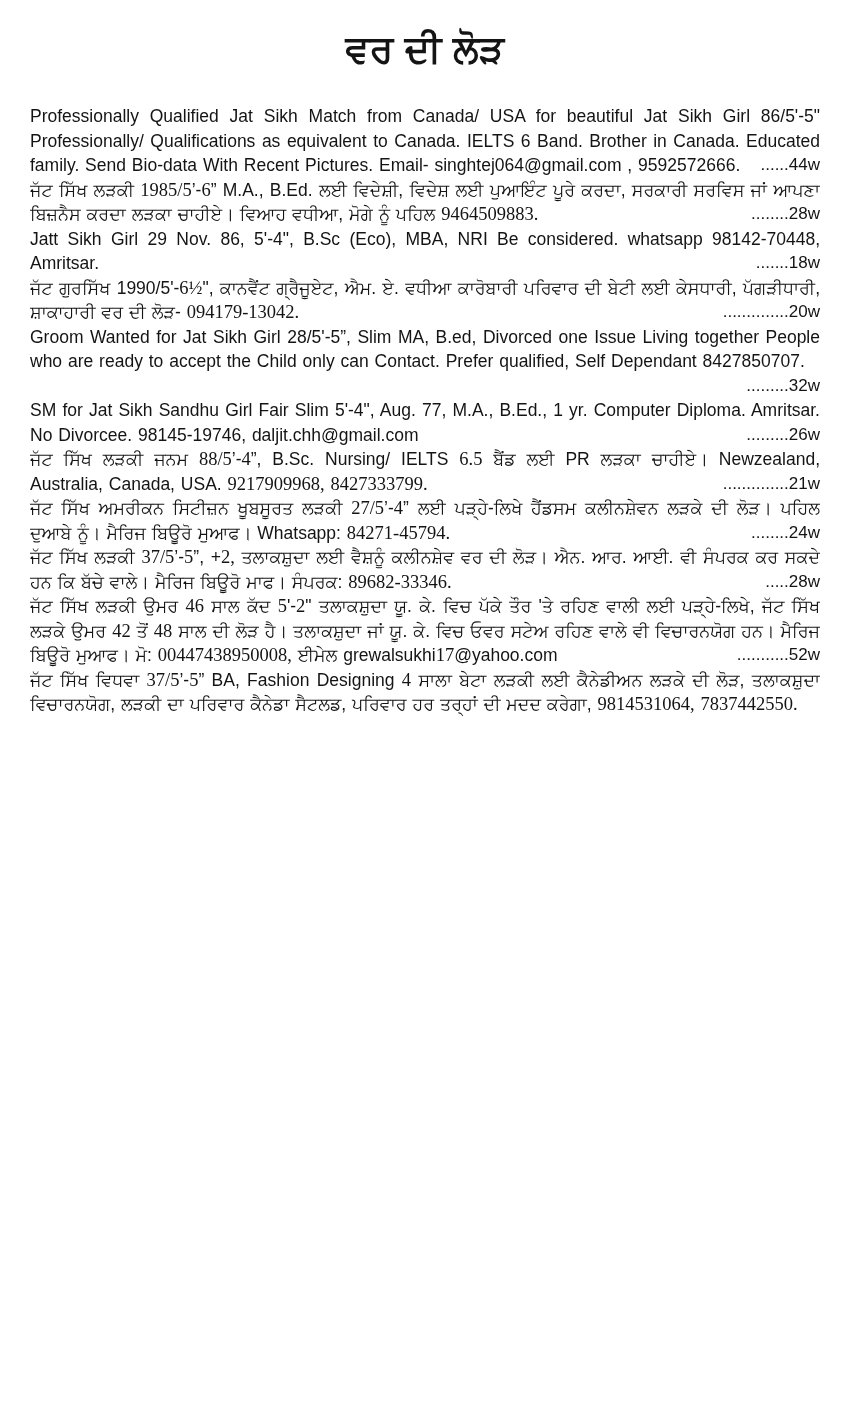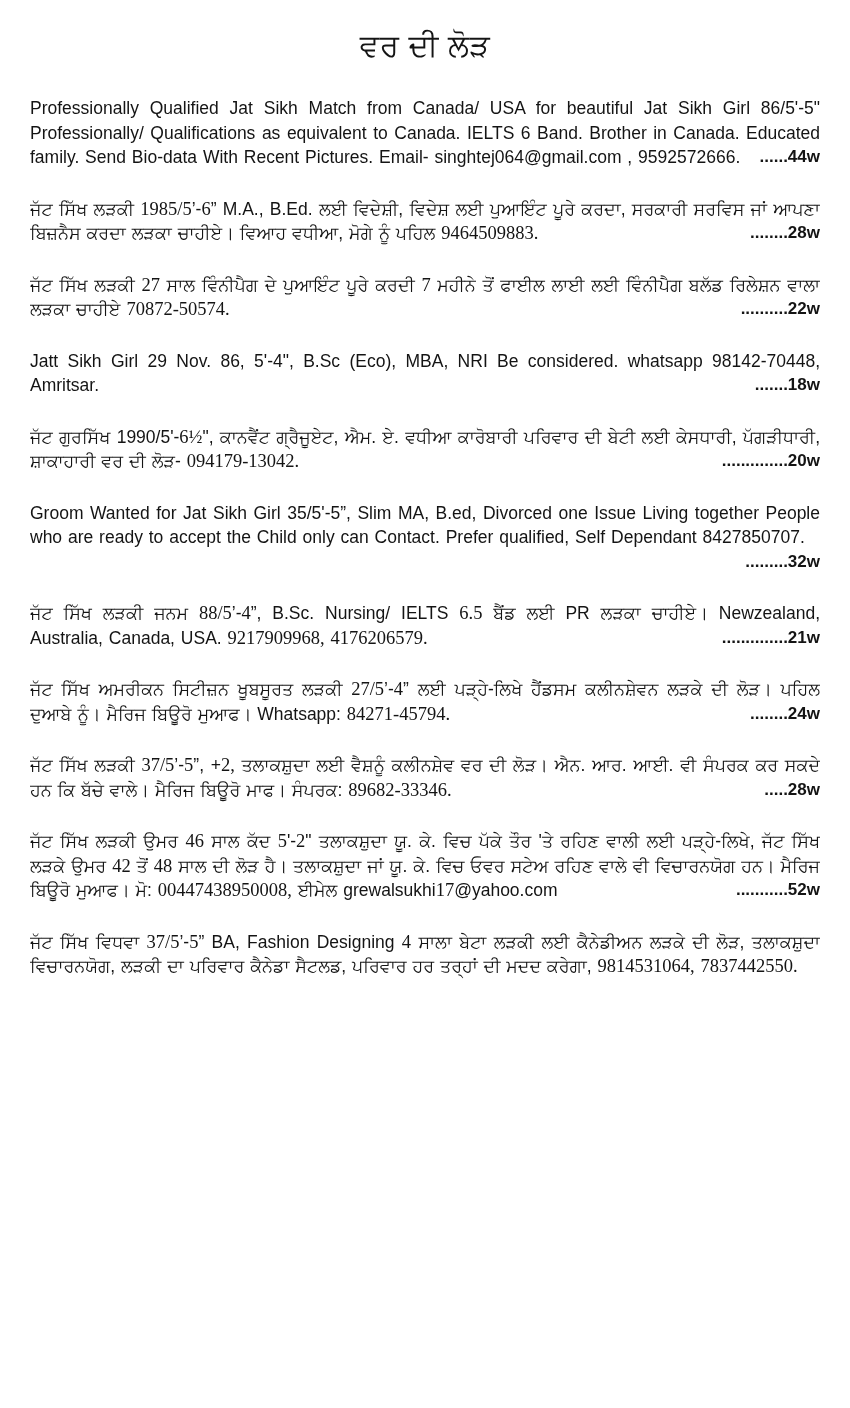--- a/index.html
+++ b/index.html
@@ -8,65 +8,65 @@
   body {
     width:850px;
     min-height:1408px;
     margin:0 auto;
     padding:26px 30px 34px 30px;
     color:#141414;
     font-family:"Liberation Sans","DejaVu Sans",sans-serif;
   }
   .page-title {
     text-align:center;
-    font-size:31px;
-    font-weight:400;
+    font-size:38px;
+    font-weight:700;
     letter-spacing:0.5px;
     margin:2px 0 32px 0;
   }
   .ads-list { display:block; }
   .ad {
     font-size:17.5px;
     line-height:24.5px;
     text-align:justify;
     overflow:hidden;           
     word-spacing:1px;
   }
-  .ad + .ad { margin-top:27px; }
+  .ad + .ad { }
   .ad .intro { font-weight:400; }
-  .ad .count { float:right; font-size:17px;font-weight:bold; }
+  .ad .count { float:right; font-size:17px; }
   
   .ad.pa .num {
     font-family:"Liberation Serif","DejaVu Serif",serif;
     font-size:18.5px;
   }
 </style>
 </head>
 <body>
 
 <main class="page">
   <h1 class="page-title">ਵਰ ਦੀ ਲੋੜ</h1>
   <section class="ads-list" id="ads">
   <article class="ad"><span class="intro">Professionally</span><span class="body"> Qualified Jat Sikh Match from Canada/ USA for beautiful Jat Sikh Girl 86/5'-5" Professionally/ Qualifications as equivalent to Canada. IELTS 6 Band. Brother in Canada. Educated family. Send Bio-data With Recent Pictures. Email- singhtej064@gmail.com , 9592572666.</span><span class="count">......44w</span></article>
 
   <article class="ad pa"><span class="intro">ਜੱਟ ਸਿੱਖ ਲੜਕੀ</span><span class="body"> <span class="num">1985/5</span>’-<span class="num">6</span>” M.A., B.Ed. ਲਈ ਵਿਦੇਸ਼ੀ, ਵਿਦੇਸ਼ ਲਈ ਪੁਆਇੰਟ ਪੂਰੇ ਕਰਦਾ, ਸਰਕਾਰੀ ਸਰਵਿਸ ਜਾਂ ਆਪਣਾ ਬਿਜ਼ਨੈਸ ਕਰਦਾ ਲੜਕਾ ਚਾਹੀਏ। ਵਿਆਹ ਵਧੀਆ, ਮੋਗੇ ਨੂੰ ਪਹਿਲ <span class="num">9464509883.</span></span><span class="count">........28w</span></article>
 
 
-  <article class="ad pa"><span class="intro">ਜੱਟ ਸਿੱਖ ਲੜਕੀ</span><span class="body"> <span class="num">27</span> ਸਾਲ ਵਿੰਨੀਪੈਗ ਦੇ ਪੁਆਇੰਟ ਪੂਰੇ ਕਰਦੀ <span class="num">7</span> ਮਹੀਨੇ ਤੋਂ ਫਾਈਲ ਲਾਈ ਲਈ ਵਿੰਨੀਪੈਗ ਬਲੱਡ ਰਿਲੇਸ਼ਨ ਵਾਲਾ ਲੜਕਾ ਚਾਹੀਏ <span class="num">70872-50574.</span></span><span class="count">..........22w</span></article>
 
   <article class="ad"><span class="intro">Jatt Sikh Girl 29</span><span class="body"> Nov. 86, 5'-4", B.Sc (Eco), MBA, NRI Be considered. whatsapp 98142-70448, Amritsar.</span><span class="count">.......18w</span></article>
 
   <article class="ad pa"><span class="intro">ਜੱਟ ਗੁਰਸਿੱਖ 1990/5'</span><span class="body">-<span class="num">6½</span>", ਕਾਨਵੈਂਟ ਗ੍ਰੈਜੂਏਟ, ਐਮ. ਏ. ਵਧੀਆ ਕਾਰੋਬਾਰੀ ਪਰਿਵਾਰ ਦੀ ਬੇਟੀ ਲਈ ਕੇਸਧਾਰੀ, ਪੱਗੜੀਧਾਰੀ, ਸ਼ਾਕਾਹਾਰੀ ਵਰ ਦੀ ਲੋੜ- <span class="num">094179-13042.</span></span><span class="count">..............20w</span></article>
 
-  <article class="ad"><span class="intro">Groom Wanted</span><span class="body"> for Jat Sikh Girl 35/5'-5”, Slim MA, B.ed, Divorced one Issue Living together People who are ready to accept the Child only can Contact. Prefer qualified, Self Dependant 8427850707.</span><span class="count">.........32w</span></article>
+  <article class="ad"><span class="intro">Groom Wanted</span><span class="body"> for Jat Sikh Girl 28/5'-5”, Slim MA, B.ed, Divorced one Issue Living together People who are ready to accept the Child only can Contact. Prefer qualified, Self Dependant 8427850707.</span><span class="count">.........32w</span></article>
 
 
+  <article class="ad"><span class="intro">SM for Jat Sikh</span><span class="body"> Sandhu Girl Fair Slim 5'-4", Aug. 77, M.A., B.Ed., 1 yr. Computer Diploma. Amritsar. No Divorcee. 98145-19746, daljit.chh@gmail.com</span><span class="count">.........26w</span></article>
 
 
-  <article class="ad pa"><span class="intro">ਜੱਟ ਸਿੱਖ ਲੜਕੀ ਜਨਮ</span><span class="body"> <span class="num">88/5</span>’-<span class="num">4</span>”, B.Sc. Nursing/ IELTS <span class="num">6.5</span> ਬੈਂਡ ਲਈ PR ਲੜਕਾ ਚਾਹੀਏ। Newzealand, Australia, Canada, USA. <span class="num">9217909968,</span> <span class="num">4176206579.</span></span><span class="count">..............21w</span></article>
+  <article class="ad pa"><span class="intro">ਜੱਟ ਸਿੱਖ ਲੜਕੀ ਜਨਮ</span><span class="body"> <span class="num">88/5</span>’-<span class="num">4</span>”, B.Sc. Nursing/ IELTS <span class="num">6.5</span> ਬੈਂਡ ਲਈ PR ਲੜਕਾ ਚਾਹੀਏ। Newzealand, Australia, Canada, USA. <span class="num">9217909968,</span> <span class="num">8427333799.</span></span><span class="count">..............21w</span></article>
 
 
   <article class="ad pa"><span class="intro">ਜੱਟ ਸਿੱਖ ਅਮਰੀਕਨ</span><span class="body"> ਸਿਟੀਜ਼ਨ ਖੂਬਸੂਰਤ ਲੜਕੀ <span class="num">27/5</span>’-<span class="num">4</span>” ਲਈ ਪੜ੍ਹੇ-ਲਿਖੇ ਹੈਂਡਸਮ ਕਲੀਨਸ਼ੇਵਨ ਲੜਕੇ ਦੀ ਲੋੜ। ਪਹਿਲ ਦੁਆਬੇ ਨੂੰ। ਮੈਰਿਜ ਬਿਊਰੋ ਮੁਆਫ। Whatsapp: <span class="num">84271-45794.</span></span><span class="count">........24w</span></article>
 
   <article class="ad pa"><span class="intro">ਜੱਟ ਸਿੱਖ ਲੜਕੀ</span><span class="body"> <span class="num">37/5</span>’-<span class="num">5</span>”, +<span class="num">2,</span> ਤਲਾਕਸ਼ੁਦਾ ਲਈ ਵੈਸ਼ਨੂੰ ਕਲੀਨਸ਼ੇਵ ਵਰ ਦੀ ਲੋੜ। ਐਨ. ਆਰ. ਆਈ. ਵੀ ਸੰਪਰਕ ਕਰ ਸਕਦੇ ਹਨ ਕਿ ਬੱਚੇ ਵਾਲੇ। ਮੈਰਿਜ ਬਿਊਰੋ ਮਾਫ। ਸੰਪਰਕ: <span class="num">89682-33346.</span></span><span class="count">.....28w</span></article>
 
 
   <article class="ad pa"><span class="intro">ਜੱਟ ਸਿੱਖ ਲੜਕੀ ਉਮਰ</span><span class="body"> <span class="num">46</span> ਸਾਲ ਕੱਦ <span class="num">5</span>'-<span class="num">2</span>" ਤਲਾਕਸ਼ੁਦਾ ਯੂ. ਕੇ. ਵਿਚ ਪੱਕੇ ਤੌਰ 'ਤੇ ਰਹਿਣ ਵਾਲੀ ਲਈ ਪੜ੍ਹੇ-ਲਿਖੇ, ਜੱਟ ਸਿੱਖ ਲੜਕੇ ਉਮਰ <span class="num">42</span> ਤੋਂ <span class="num">48</span> ਸਾਲ ਦੀ ਲੋੜ ਹੈ। ਤਲਾਕਸ਼ੁਦਾ ਜਾਂ ਯੂ. ਕੇ. ਵਿਚ ਓਵਰ ਸਟੇਅ ਰਹਿਣ ਵਾਲੇ ਵੀ ਵਿਚਾਰਨਯੋਗ ਹਨ। ਮੈਰਿਜ ਬਿਊਰੋ ਮੁਆਫ। ਮੋ: <span class="num">00447438950008,</span> ਈਮੇਲ grewalsukhi<span class="num">17</span>@yahoo.com</span><span class="count">...........52w</span></article>
 
   <article class="ad pa"><span class="intro">ਜੱਟ ਸਿੱਖ ਵਿਧਵਾ</span><span class="body"> <span class="num">37/5</span>’-<span class="num">5</span>” BA, Fashion Designing <span class="num">4</span> ਸਾਲਾ ਬੇਟਾ ਲੜਕੀ ਲਈ ਕੈਨੇਡੀਅਨ ਲੜਕੇ ਦੀ ਲੋੜ, ਤਲਾਕਸ਼ੁਦਾ ਵਿਚਾਰਨਯੋਗ, ਲੜਕੀ ਦਾ ਪਰਿਵਾਰ ਕੈਨੇਡਾ ਸੈਟਲਡ, ਪਰਿਵਾਰ ਹਰ ਤਰ੍ਹਾਂ ਦੀ ਮਦਦ ਕਰੇਗਾ, <span class="num">9814531064,</span> <span class="num">7837442550.</span></span></article>

